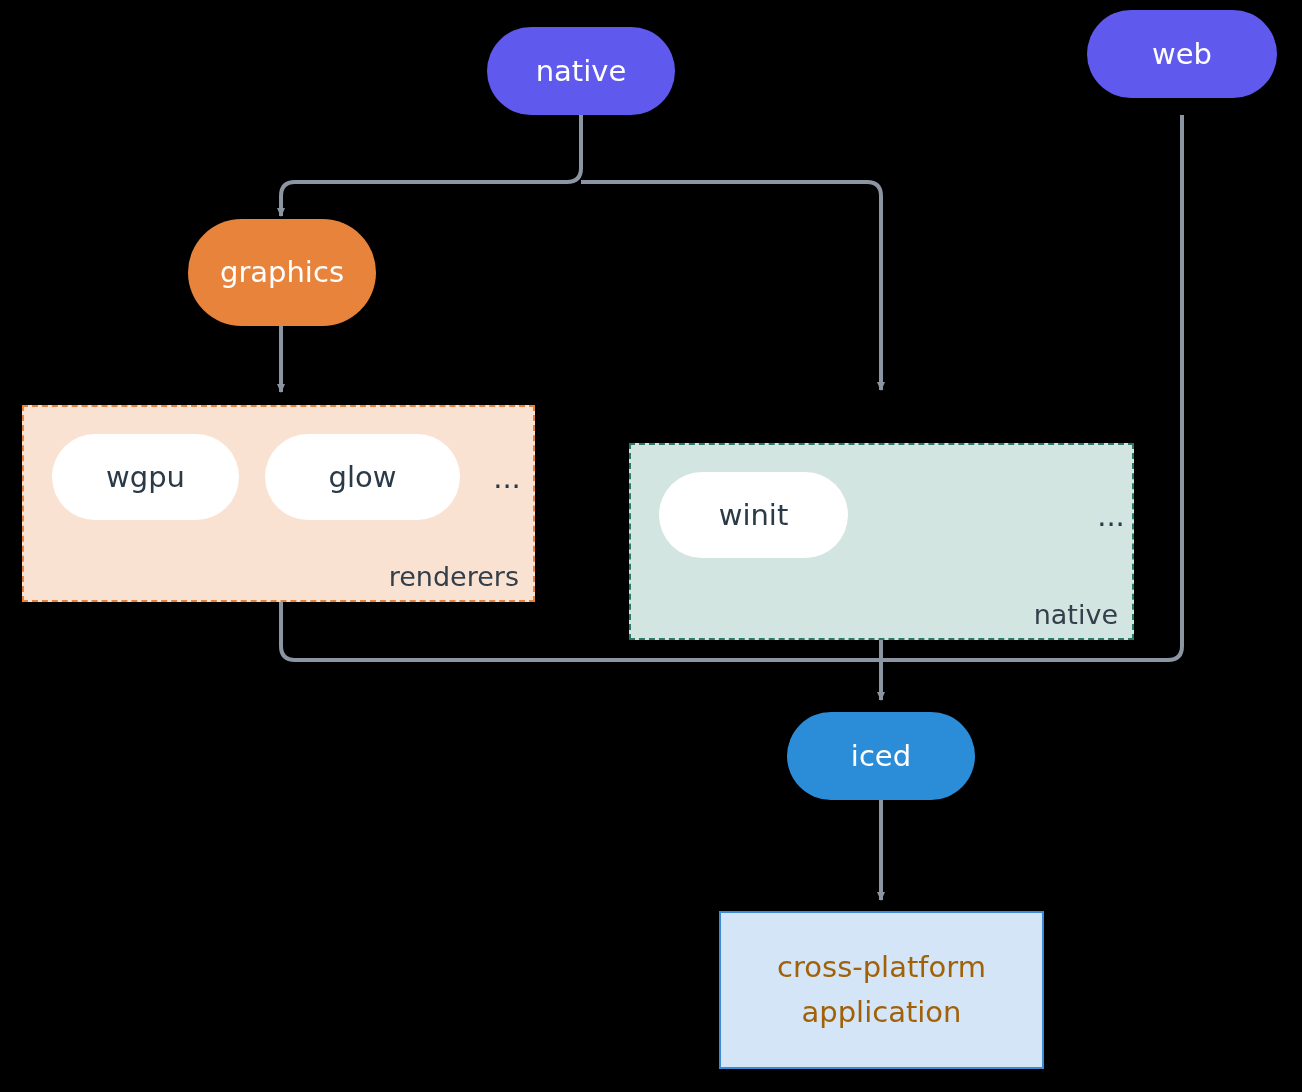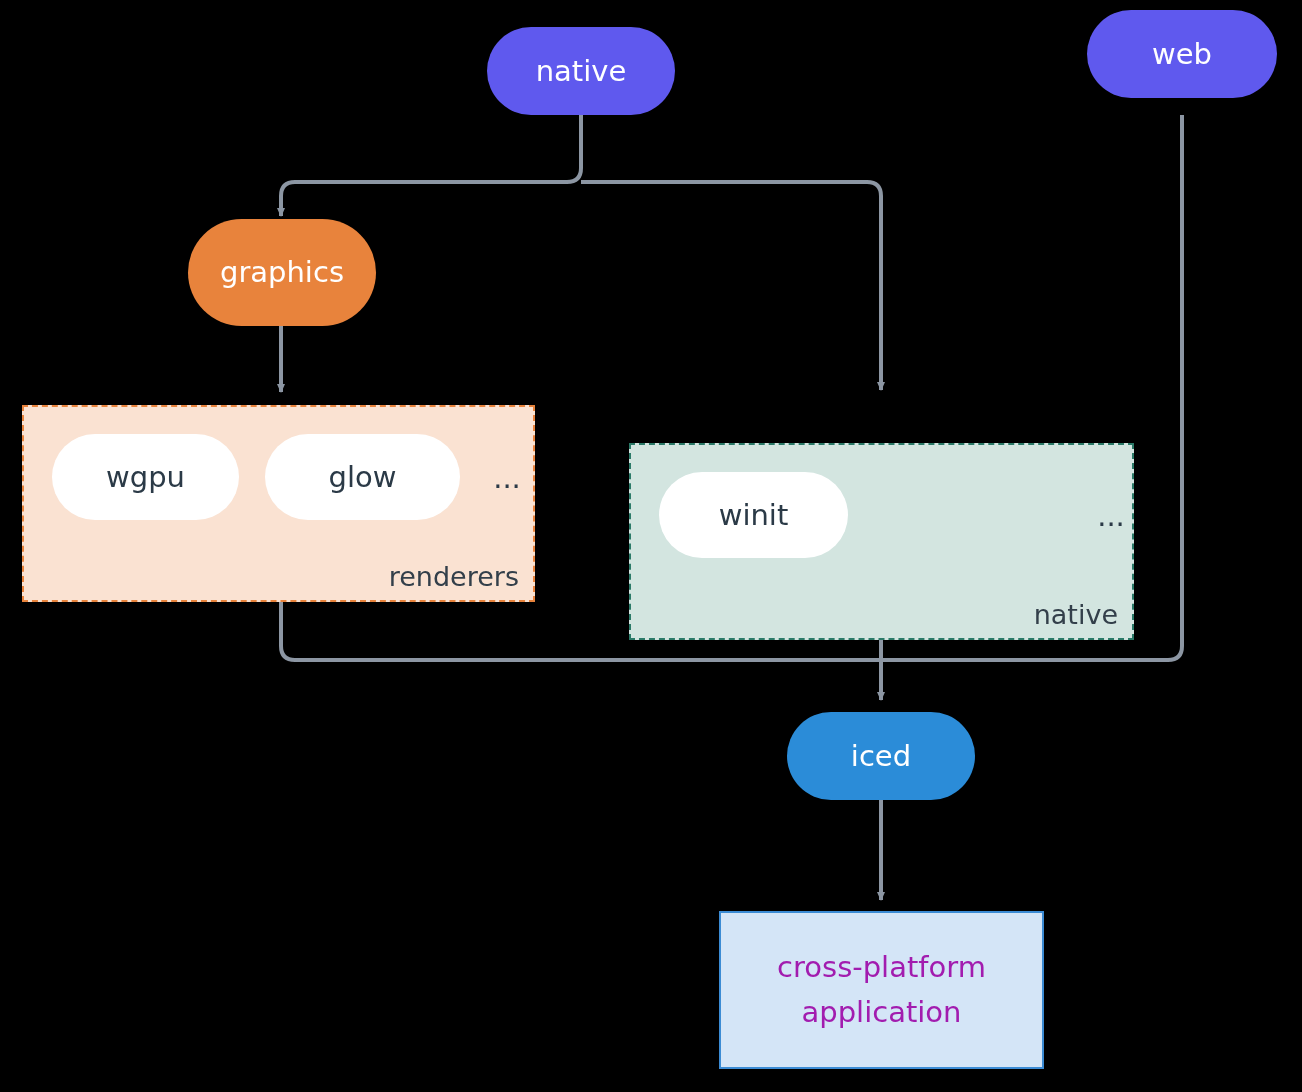--- a/index.html
+++ b/index.html
@@ -88,21 +88,21 @@
     justify-content: center;
   }
   .rect-box {
     position: absolute;
     box-sizing: border-box;
     background: #D4E5F7;
     border: 2px solid #3B8BD4;
     display: flex;
     align-items: center;
     justify-content: center;
-    color: #a21caf;
+    color: #a16207;
     font-size: 29px;
     line-height: 1.55;
     text-align: center;
   }
 </style>
 </head>
 <body>
 
 <div id="diagram-root">
 

